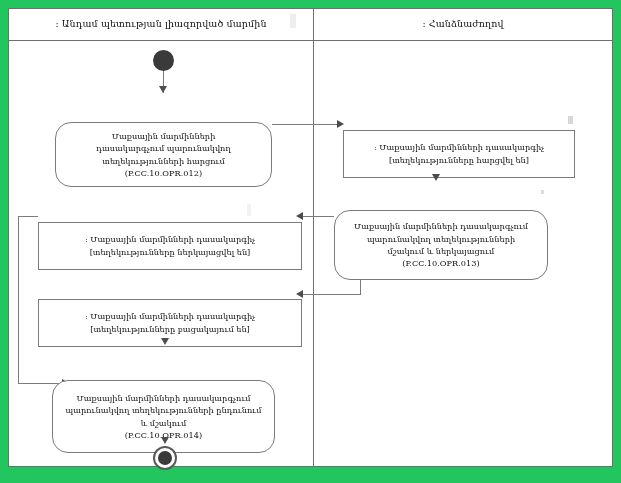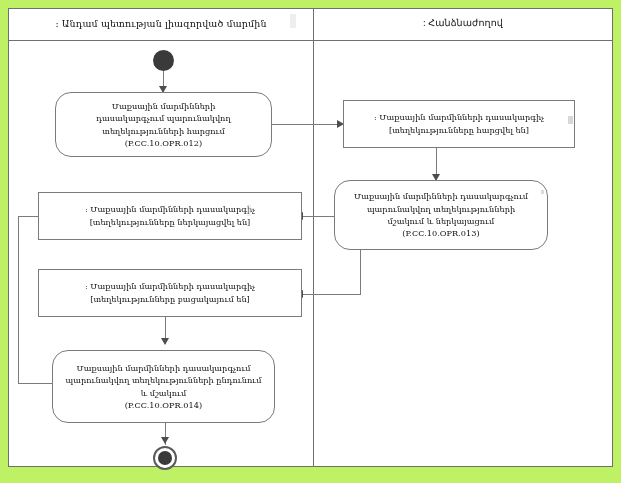--- a/index.html
+++ b/index.html
@@ -1,21 +1,21 @@
 <!DOCTYPE html>
 <html><head>
 <meta charset="utf-8">
 <style>
   html,body{margin:0;padding:0;background:#ffffff;}
   body{
     font-family:"DejaVu Serif","Liberation Serif",serif;
     width:621px;height:483px;overflow:hidden;
     -webkit-font-smoothing:antialiased;
   }
-  #canvas{position:relative;width:621px;height:483px;background:#bef264;}
+  #canvas{position:relative;width:621px;height:483px;background:#22c55e;}
 
   
   .frame{
     position:absolute;left:8px;top:8px;width:605px;height:459px;
     border:1px solid #6f6f6f;box-sizing:border-box;background:#fff;
   }
   
   .lane-sep{
     position:absolute;left:313px;top:8px;width:1px;height:459px;background:#6f6f6f;
   }
@@ -23,27 +23,27 @@
   .head-sep{
     position:absolute;left:8px;top:40px;width:605px;height:1px;background:#6f6f6f;
   }
   .lane-title{
     position:absolute;top:8px;height:32px;
     display:flex;align-items:center;justify-content:center;
     font-size:9.5px;color:#111;letter-spacing:.1px;
     text-align:center;line-height:1.2;
   }
   #lane-title-left{left:9px;width:304px;}
-  #lane-title-right{left:314px;width:298px;font-family:Liberation Serif, serif;}
+  #lane-title-right{left:314px;width:298px;}
 
   
   .node{
     position:absolute;box-sizing:border-box;background:#fff;
     display:flex;align-items:center;
-    text-align:center;color:#111;z-index:3;
+    text-align:center;color:#111;z-index:3;margin-top:30px;
   }
   .action{
     border:1px solid #7b7b7b;border-radius:16px;
     font-size:8.2px;line-height:1.52;padding:4px 10px;
   }
   .objnode{
     border:1px solid #7b7b7b;border-radius:0;
     font-size:8.2px;line-height:1.6;padding:4px 24px;
   }
   .node .txt{display:block;width:100%;white-space:pre-line;}

